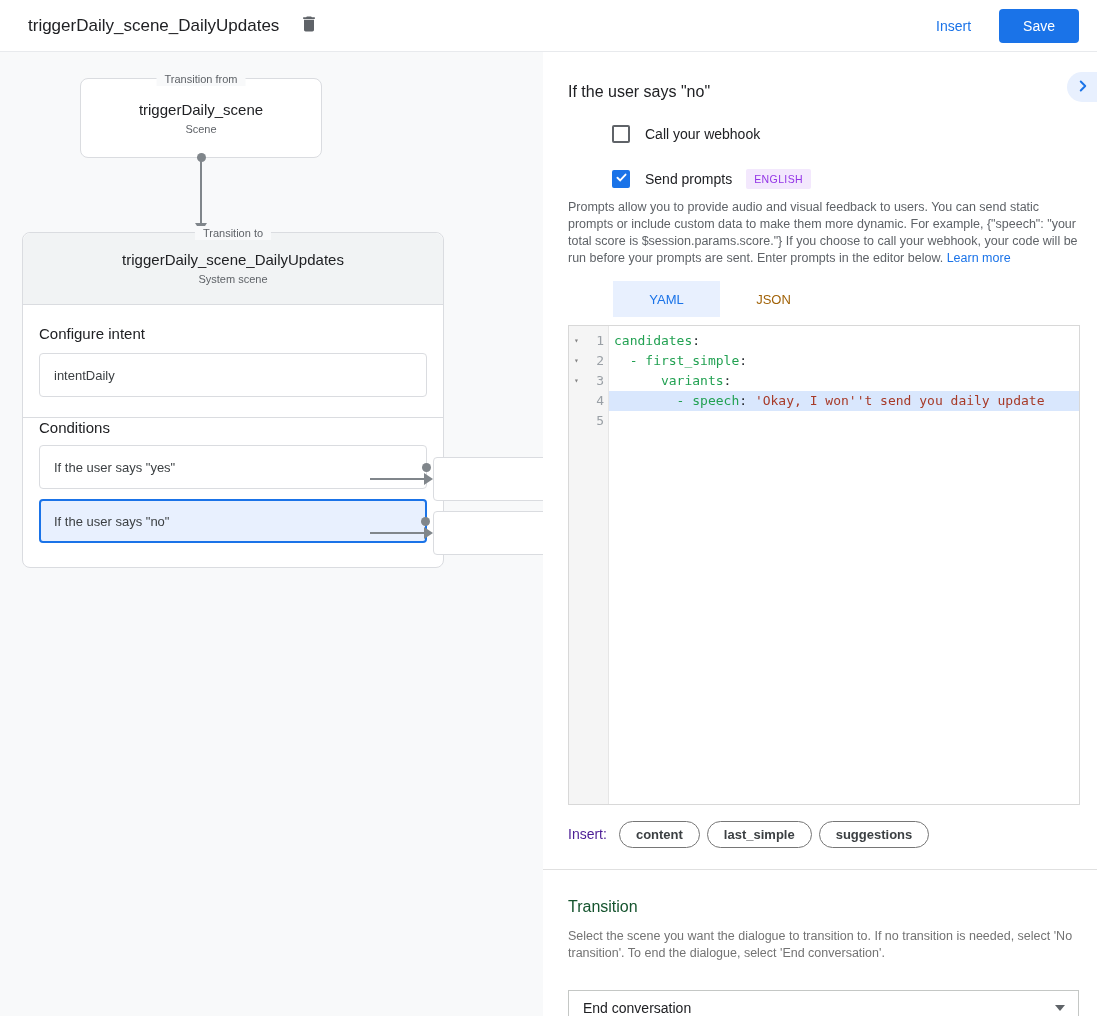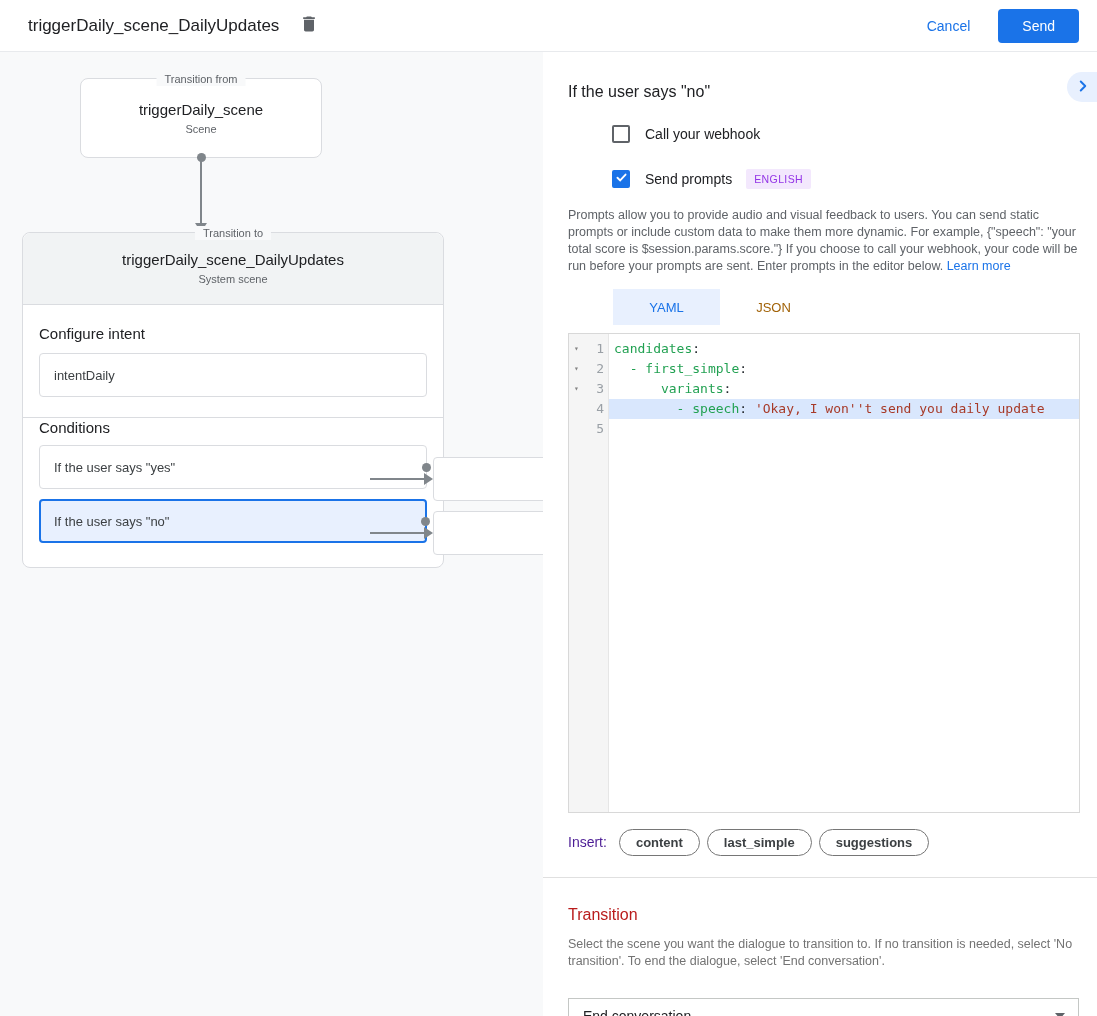--- a/index.html
+++ b/index.html
@@ -56,21 +56,21 @@
   
   .panel { position:absolute; left:543px; top:52px; width:554px; height:964px;
     background:#fff; overflow:hidden; padding:30px 17px 0 25px; }
   .panel-title-row { position:relative; height:20px; margin-bottom:22px; }
   .panel-title { font-size:16px; color:#202124; line-height:20px; }
   .collapse-btn { position:absolute; right:-31px; top:-10px; width:44px; height:30px;
     border:none; background:#e8f0fe; border-radius:15px; cursor:pointer;
     display:flex; align-items:center; padding-left:7px; }
 
   .check-row { display:flex; align-items:center; height:20px; margin-bottom:25px;padding-left:44px; }
-  .check-row.prompts { margin-bottom:18px;text-align:center; }
+  .check-row.prompts { margin-bottom:10px;text-align:center; }
   .cbx { width:18px; height:18px; border-radius:2px; flex:0 0 18px; cursor:pointer; }
   .cbx.off { border:2px solid #5f6368; background:#fff; }
   .cbx.on { background:#1a73e8; border:2px solid #1a73e8; display:flex; align-items:center; justify-content:center; }
   .cbx-label { margin-left:15px; font-size:14px; font-weight:500; color:#202124; }
   .badge { margin-left:14px; background:#f3e8fd; color:#9334e6; font-size:10.5px; font-weight:500;
     letter-spacing:.4px; padding:4px 8px; border-radius:2px; }
 
   .desc { width:517px; font-size:12.5px; line-height:17px; color:#5f6368; margin-bottom:14px; }
   .link { color:#1a73e8; text-decoration:none; cursor:pointer; }
 
@@ -92,43 +92,43 @@
   .tok-pln { color:#24292e; }
   .tok-str { color:#a73a28; }
 
   .insert-row { display:flex; align-items:center; margin-top:15px; height:28px; }
   .insert-label { font-size:14px; color:#4c1d95; margin-right:12px; }
   .pill { height:27px; border:1px solid #767676; border-radius:14px; background:#fff;
     padding:0 16px; margin-right:7px; font-size:13px; color:#3c4043; font-family:inherit;
     display:inline-flex; align-items:center; cursor:pointer;font-weight:bold; }
 
   .section-div { height:1px; background:#e0e0e0; margin:21px -17px 0 -25px; }
-  .trans-heading { margin-top:28px; font-size:16px; color:#b91c1c; }
+  .trans-heading { margin-top:28px; font-size:16px; color:#14532d; }
   .trans-desc { margin-top:12px; width:517px; font-size:12.5px; line-height:17px; color:#737373; }
   .select { position:relative; margin-top:28px; width:511px; height:36px; border:1px solid #c4c7c5;
     display:flex; align-items:center; padding:0 14px; font-size:14px; color:#202124; cursor:pointer; background:#fff; }
   .caret { position:absolute; right:13px; top:50%; margin-top:-3px; width:0; height:0;
     border-left:5px solid transparent; border-right:5px solid transparent; border-top:6px solid #5f6368; }
 </style>
 </head>
 <body>
 
 <div class="app">
 
   <div class="header">
     <div class="header-title">triggerDaily_scene_DailyUpdates</div>
     <button class="trash-btn">
       <span>
         <svg width="20" height="20" viewBox="0 0 24 24" fill="#5f6368">
             <path d="M6 19c0 1.1.9 2 2 2h8c1.1 0 2-.9 2-2V7H6v12zM19 4h-3.5l-1-1h-5l-1 1H5v2h14V4z"></path>
           </svg>
       </span>
     </button>
-    <button class="cancel-btn">Cancel</button>
-    <button class="save-btn">Send</button>
+    <button class="cancel-btn">Insert</button>
+    <button class="save-btn">Save</button>
   </div>
 
   <div class="flow">
 
     <div class="from-node">
       <span class="legend">Transition from</span>
       <div class="node-title">triggerDaily_scene</div>
       <div class="node-sub">Scene</div>
     </div>
 

